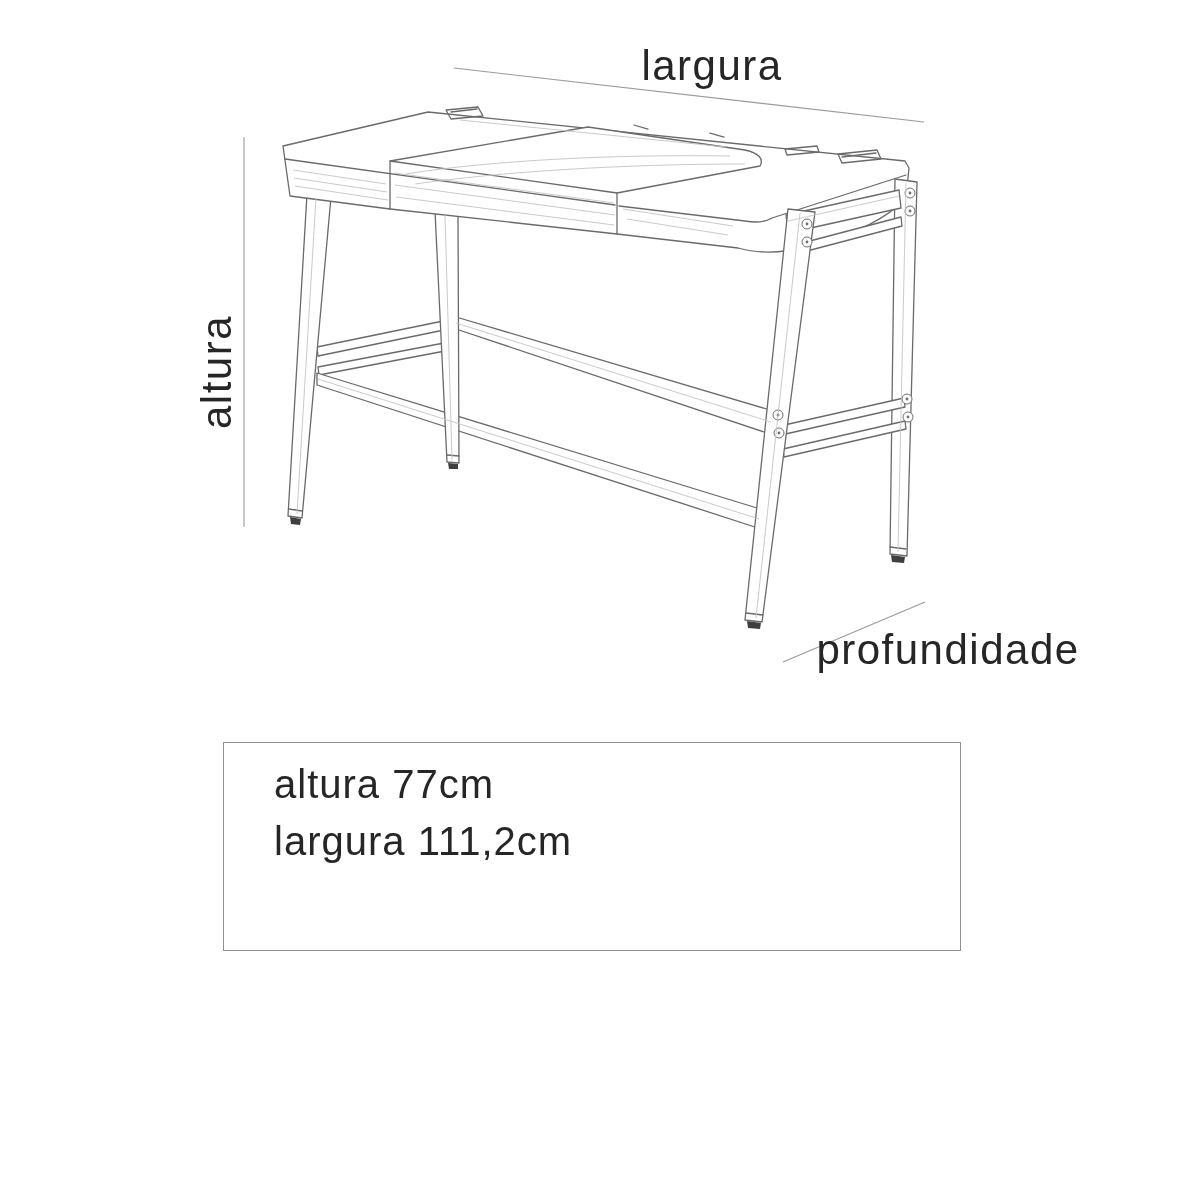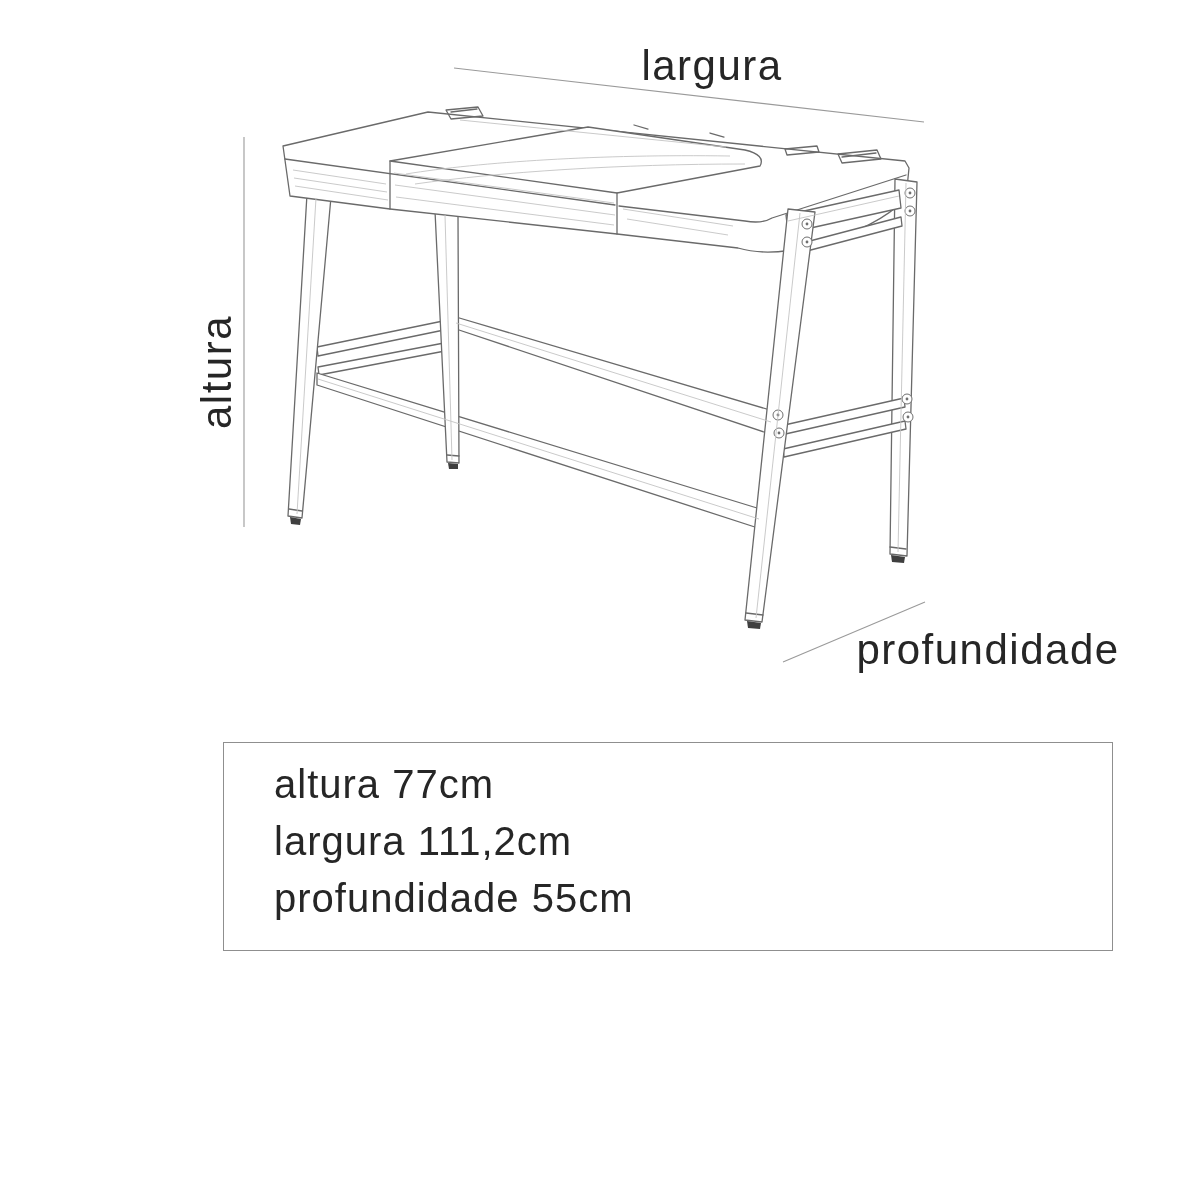--- a/index.html
+++ b/index.html
@@ -10,23 +10,23 @@
   .sketch-svg{position:absolute;left:0;top:0;width:1200px;height:1200px;}
   .dim-label{
     position:absolute;font-size:42px;font-weight:300;letter-spacing:1.5px;
     color:#262626;white-space:nowrap;
   }
   .label-width{left:562px;top:32px;width:300px;text-align:center;line-height:44px;}
   .label-height{
     left:67px;top:335px;width:300px;height:50px;text-align:center;line-height:50px;
     transform:rotate(-90deg);
   }
-  .label-depth{left:838px;top:616px;width:300px;text-align:center;line-height:44px;}
+  .label-depth{left:798px;top:616px;width:300px;text-align:center;line-height:44px;}
   .dims-box{
-    position:absolute;left:223px;top:730px;width:890px;height:209px;
+    position:absolute;left:223px;top:730px;width:738px;height:209px;
     border:1.5px solid #8f8f8f;box-sizing:border-box;
     padding:13px 0 0 50px;
   }
   .dims-line{
     font-size:40px;font-weight:300;letter-spacing:1px;line-height:57px;
     color:#262626;white-space:nowrap;
   }
 </style>
 </head>
 <body>
@@ -132,16 +132,15 @@
     </g>
   </svg>
 
   <div class="dim-label label-width">largura</div>
   <div class="dim-label label-height">altura</div>
   <div class="dim-label label-depth">profundidade</div>
 
   <div class="dims-box">
     <div class="dims-line">altura 77cm</div>
     <div class="dims-line">largura 111,2cm</div>
-    <div class="dims-line">profundidade 55cm</div>
   </div>
 
 </div>
 
 </body></html>

